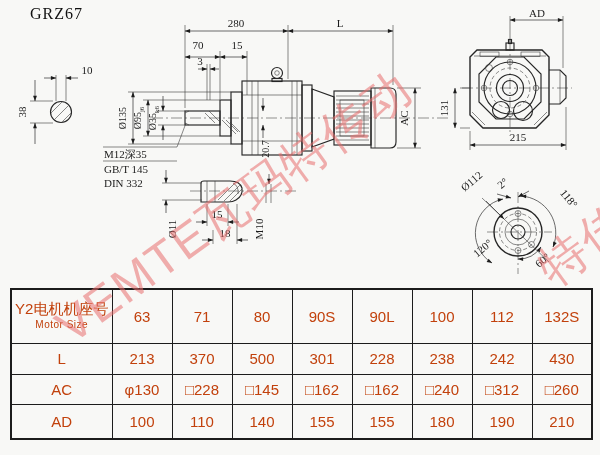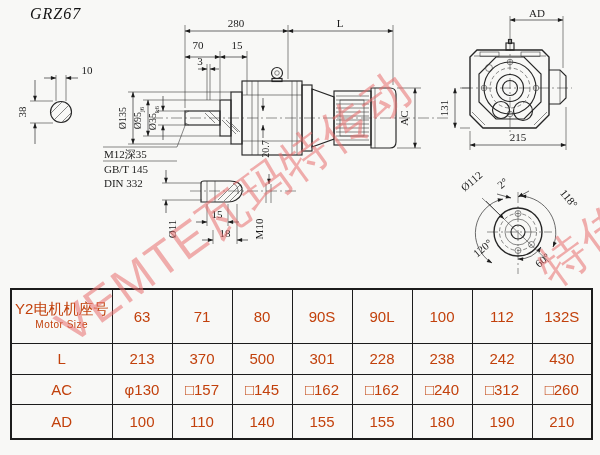--- a/index.html
+++ b/index.html
@@ -11,21 +11,21 @@
   #draw text.sm{font-size:10px;}
   #draw tspan.xs{font-size:7px;}
   .o{stroke:#262626;stroke-width:1.15;fill:none;stroke-linejoin:miter;}
   .o2{stroke:#262626;stroke-width:1.4;fill:none;}
   .t{stroke:#3a3a3a;stroke-width:.6;fill:none;}
   .d{stroke:#2e2e2e;stroke-width:.7;fill:none;}
   .cl{stroke:#4a4a4a;stroke-width:.6;fill:none;stroke-dasharray:11 3 2 3;}
   .dash{stroke:#3a3a3a;stroke-width:.6;fill:none;stroke-dasharray:4 2.5;}
   
   .title{position:absolute;left:30px;top:5px;font-family:"Liberation Serif","DejaVu Serif",serif;
-         font-size:16px;letter-spacing:1px;color:#111;font-style:italic;}
+         font-size:16px;letter-spacing:1px;color:#111;}
   
   .wm{position:absolute;white-space:nowrap;color:rgba(232,110,110,.55);
       font-size:48px;letter-spacing:2px;pointer-events:none;z-index:9;
       font-family:"Liberation Sans","DejaVu Sans",sans-serif;}
   .wm1{left:62px;top:300px;transform:rotate(-36deg);transform-origin:0 50%;}
   .wm2{left:544px;top:242px;transform:rotate(-36deg);transform-origin:0 50%;}
   
   .tablewrap{position:absolute;left:10px;top:288px;}
   table{border-collapse:collapse;table-layout:fixed;background:transparent;}
   td{border:1px solid #1c1c1c;text-align:center;vertical-align:middle;
@@ -250,21 +250,21 @@
       <td>500</td>
       <td>301</td>
       <td>228</td>
       <td>238</td>
       <td>242</td>
       <td>430</td>
     </tr>
     <tr class="r2">
       <td>AC</td>
       <td>φ130</td>
-      <td>□157</td>
+      <td>□228</td>
       <td>□145</td>
       <td>□162</td>
       <td>□162</td>
       <td>□240</td>
       <td>□312</td>
       <td>□260</td>
     </tr>
     <tr class="r3">
       <td>AD</td>
       <td>100</td>

